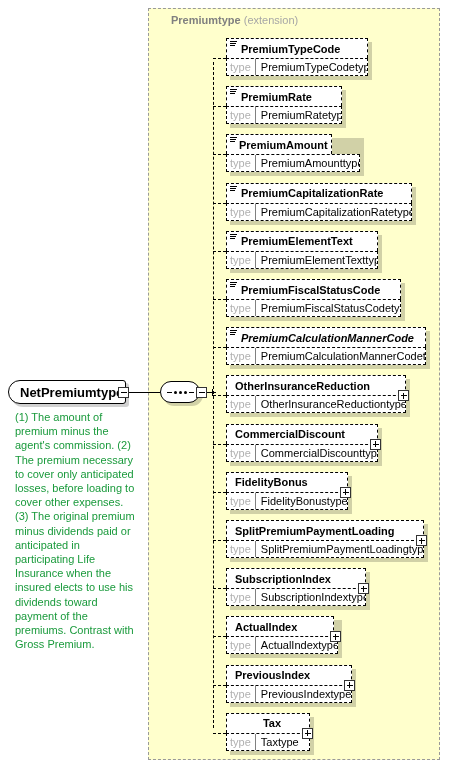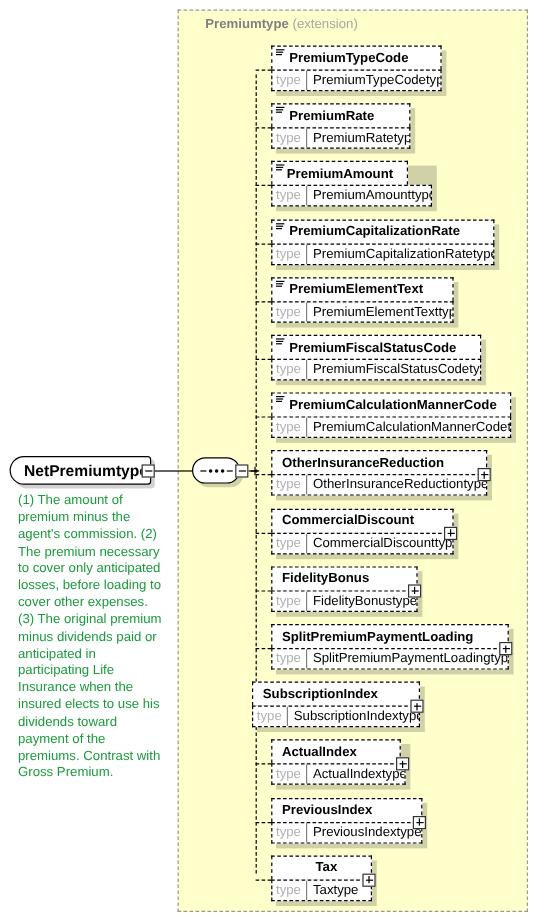--- a/index.html
+++ b/index.html
@@ -364,21 +364,21 @@
         <span>PremiumRate</span>
       </div>
       <div class="el-type" style="width: 116px;">
         <span class="tkey">type</span>
         <span class="tval">PremiumRatetype</span>
       </div>
     </div>
     <div class="tree-branch" style="top: 154.4px;"></div>
     <div class="el" style="left: 226px; top: 134.4px; width: 134px;">
       <div class="el-shadow"></div>
-      <div class="el-name" style="width: 114px; padding-left: 12px;">
+      <div class="el-name" style="width: 106px; padding-left: 12px;">
         <span class="el-seq-glyph">
           <i></i>
           <i></i>
           <i></i>
         </span>
         <span>PremiumAmount</span>
       </div>
       <div class="el-type" style="width: 134px;">
         <span class="tkey">type</span>
         <span class="tval">PremiumAmounttype</span>
@@ -428,21 +428,21 @@
         <span>PremiumFiscalStatusCode</span>
       </div>
       <div class="el-type" style="width: 175px;">
         <span class="tkey">type</span>
         <span class="tval">PremiumFiscalStatusCodetype</span>
       </div>
     </div>
     <div class="tree-branch" style="top: 347.2px;"></div>
     <div class="el" style="left: 226px; top: 327.2px; width: 200px;">
       <div class="el-shadow"></div>
-      <div class="el-name" style="width: 200px;">
+      <div class="el-name" style="width: 200px; font-style: italic;">
         <span class="el-seq-glyph">
           <i></i>
           <i></i>
           <i></i>
         </span>
         <span>PremiumCalculationMannerCode</span>
       </div>
       <div class="el-type" style="width: 200px;">
         <span class="tkey">type</span>
         <span class="tval">PremiumCalculationMannerCodet...</span>
@@ -490,21 +490,21 @@
       <div class="el-name no-icon" style="width: 198px;">
         <span>SplitPremiumPaymentLoading</span>
       </div>
       <div class="el-type" style="width: 198px;">
         <span class="tkey">type</span>
         <span class="tval">SplitPremiumPaymentLoadingtype</span>
       </div>
       <div class="el-plus" style="left: 190px; top: 15px;"></div>
     </div>
     <div class="tree-branch" style="top: 588.2px;"></div>
-    <div class="el" style="left: 210px; top: 568.2px; width: 140px;">
+    <div class="el" style="left: 226px; top: 568.2px; width: 140px;">
       <div class="el-shadow"></div>
       <div class="el-name no-icon" style="width: 140px;">
         <span>SubscriptionIndex</span>
       </div>
       <div class="el-type" style="width: 140px;">
         <span class="tkey">type</span>
         <span class="tval">SubscriptionIndextype</span>
       </div>
       <div class="el-plus" style="left: 132px; top: 15px;"></div>
     </div>

